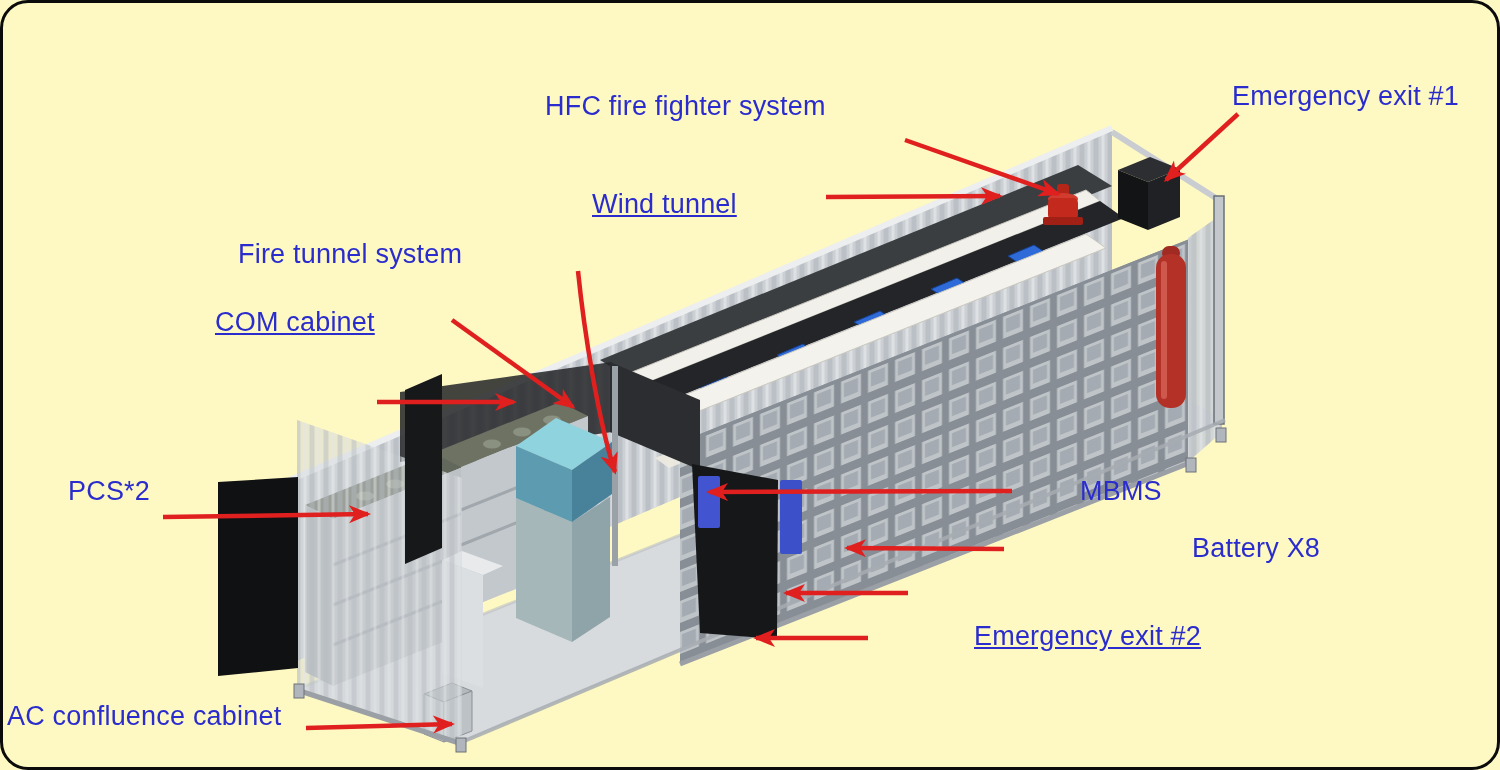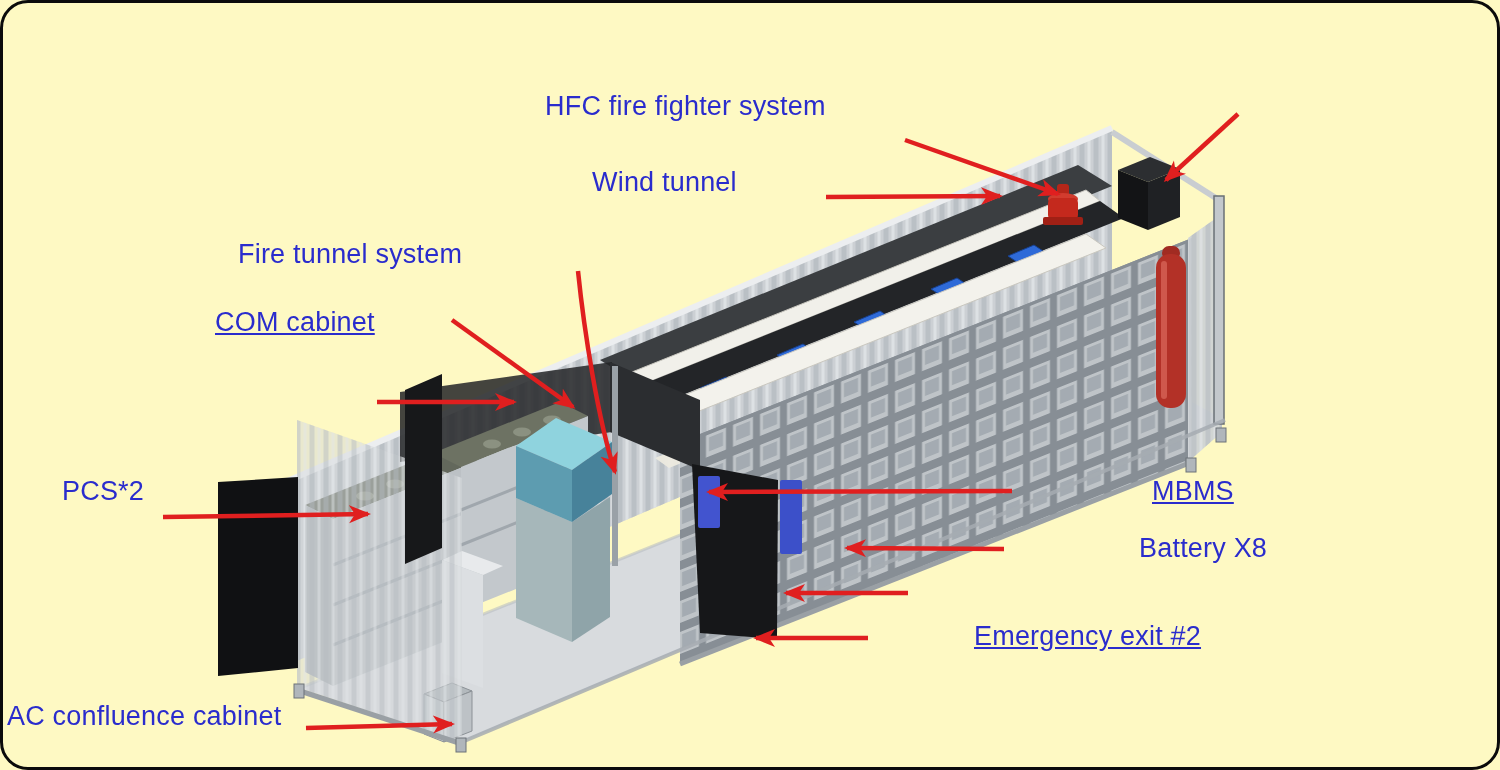--- a/index.html
+++ b/index.html
@@ -23,27 +23,27 @@
     position:absolute;
     color:#2a2ccd;
     font-size:27px;
     line-height:1.15;
     white-space:nowrap;
     z-index:20;
     letter-spacing:0.2px;
   }
   #lbl-hfc      {left:545px; top:91px;}
   #lbl-exit1    {left:1232px;top:81px;}
-  #lbl-wind     {left:592px; top:167px;}
+  #lbl-wind     {left:592px; top:189px;text-decoration:underline;}
   #lbl-fire     {left:238px; top:239px;}
   #lbl-com      {left:215px; top:307px;text-decoration:underline;}
   #lbl-access   {left:153px; top:385px;}
-  #lbl-pcs      {left:62px;  top:476px;}
-  #lbl-mbms     {left:1152px;top:476px;text-decoration:underline;}
-  #lbl-battery  {left:1139px;top:533px;}
+  #lbl-pcs      {left:68px;  top:476px;}
+  #lbl-mbms     {left:1080px;top:476px;}
+  #lbl-battery  {left:1192px;top:533px;}
   #lbl-air      {left:987px; top:577px;}
   #lbl-exit2    {left:974px; top:621px;text-decoration:underline;}
   #lbl-ac       {left:7px;   top:701px;}
 </style>
 </head>
 <body>
 
 <div id="stage">
 
   <svg id="diagram-svg" width="1500" height="770" viewBox="0 0 1500 770">
@@ -215,20 +215,21 @@
       <path d="M163,517 L368,514" marker-end="url(#ah)"></path>
       <path d="M1012,491 L709,492" marker-end="url(#ah)"></path>
       <path d="M1004,549 L847,548" marker-end="url(#ah)"></path>
       <path d="M908,593 L786,593" marker-end="url(#ah)"></path>
       <path d="M868,638 L756,638" marker-end="url(#ah)"></path>
       <path d="M306,728 L452,724" marker-end="url(#ah)"></path>
     </g>
   </svg>
 
   <div class="label" id="lbl-hfc">HFC fire fighter system</div>
+  <div class="label" id="lbl-exit1">Emergency exit #1</div>
   <div class="label" id="lbl-wind">Wind tunnel</div>
   <div class="label" id="lbl-fire">Fire tunnel system</div>
   <div class="label" id="lbl-com">COM cabinet</div>
   <div class="label" id="lbl-pcs">PCS*2</div>
   <div class="label" id="lbl-mbms">MBMS</div>
   <div class="label" id="lbl-battery">Battery X8</div>
   <div class="label" id="lbl-exit2">Emergency exit #2</div>
   <div class="label" id="lbl-ac">AC confluence cabinet</div>
 
   <div id="frame"></div>

